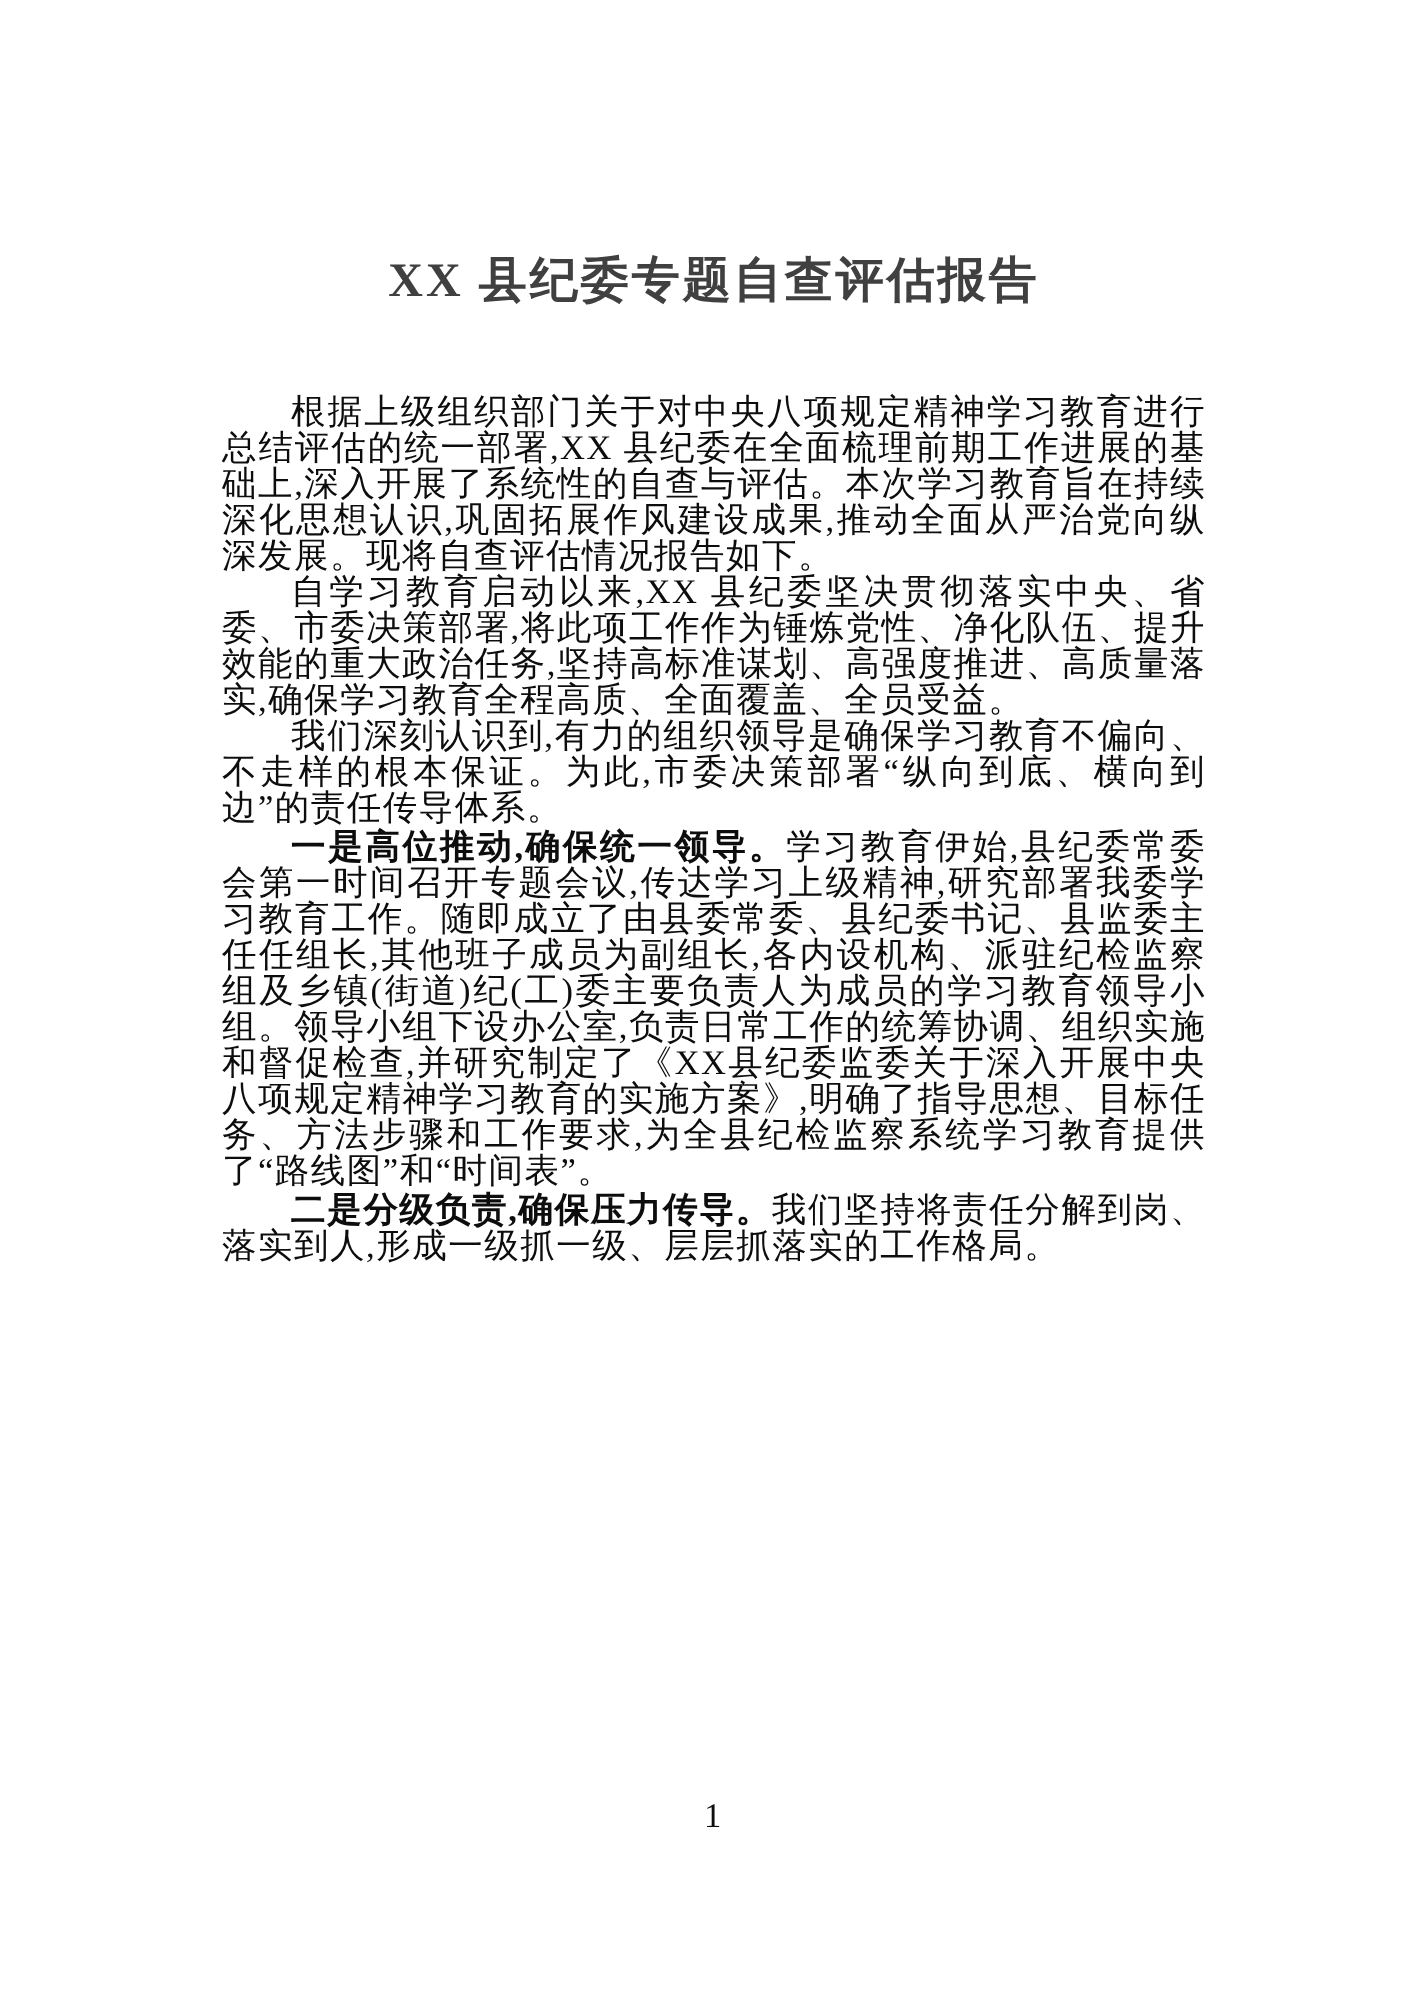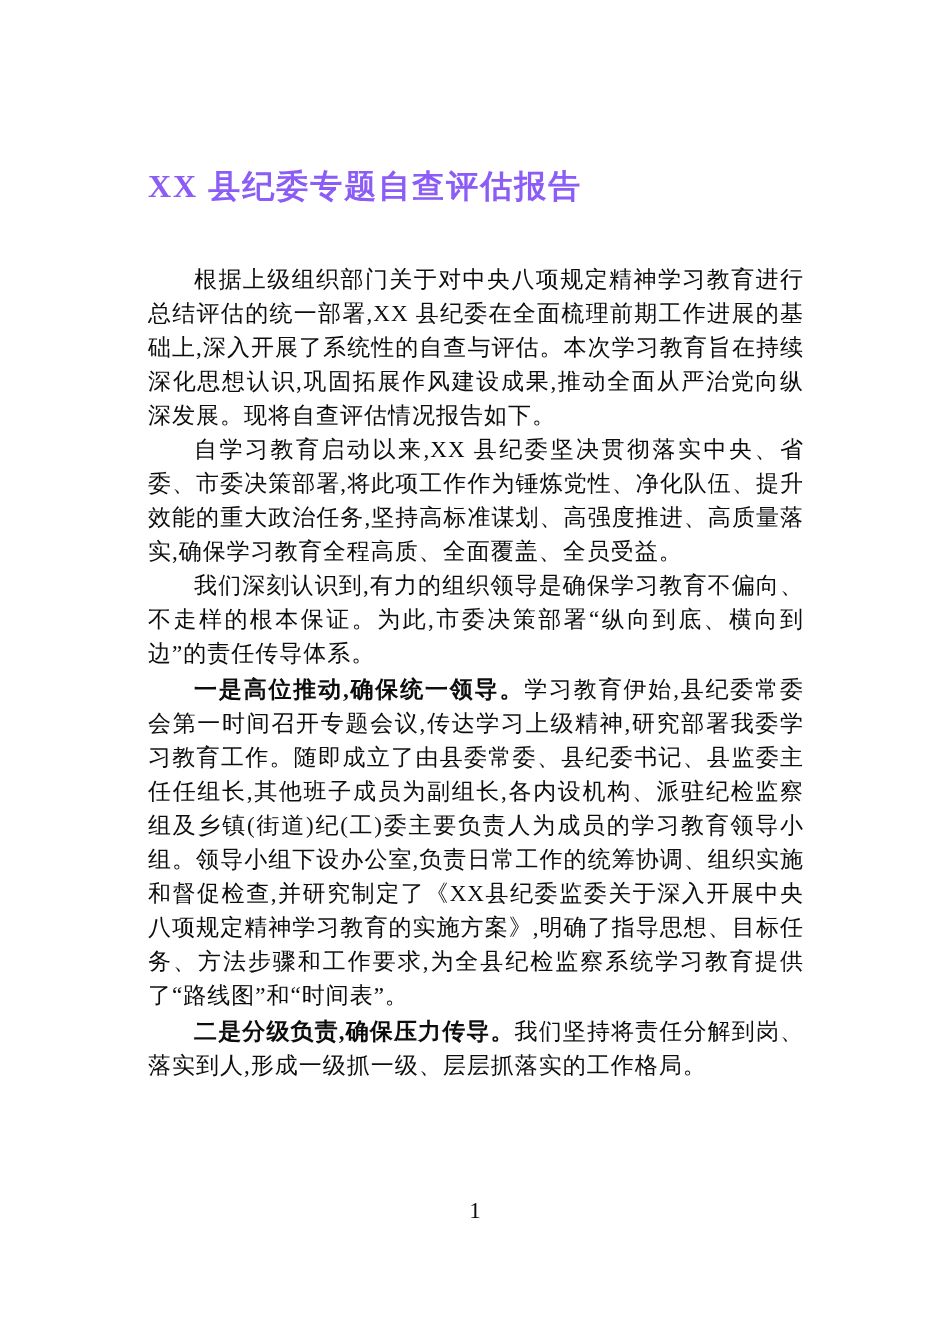--- a/index.html
+++ b/index.html
@@ -17,31 +17,31 @@
     .page {
       position: relative;
       width: 950px;
       height: 1344px;
       background: #ffffff;
       box-sizing: border-box;
       padding: 165px 146px 0 148px;
     }
     .doc-title {
       margin: 0 0 56px 0;
-      text-align: left;
+      text-align: center;
       font-size: 32px;
       font-weight: bold;
       letter-spacing: 2px;
       line-height: 42px;
-      color: #8b5cf6;
+      color: #404040;
     }
     .body-text p {
       margin: 0;
       font-size: 23px;
-      line-height: 34px;
+      line-height: 24px;
       letter-spacing: 1px;
       text-align: justify;
       text-justify: inter-ideograph;
       text-indent: 2em;
       color: #0d0d0d;
       word-break: break-all;
     }
     .body-text p.with-lead {
       margin-top: 2px;
     }

